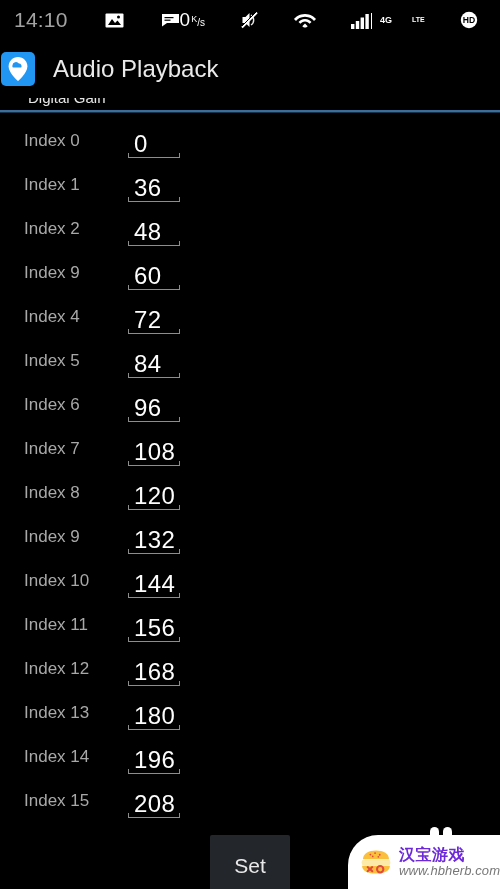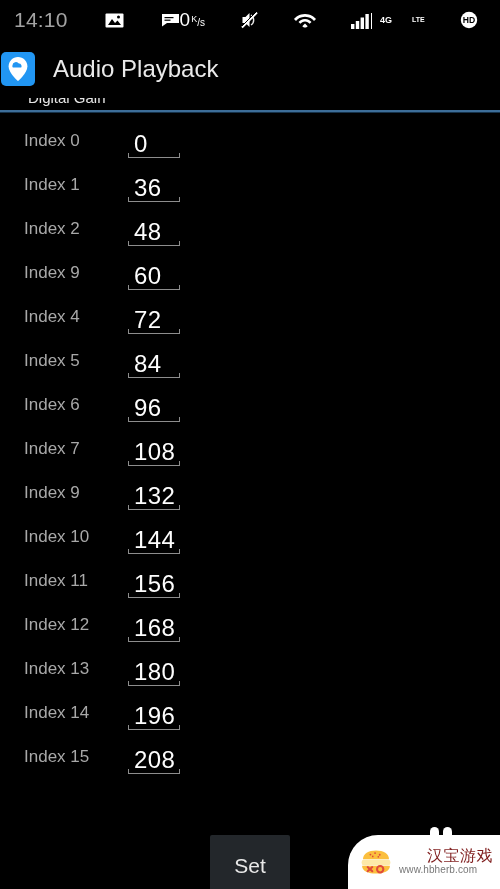--- a/index.html
+++ b/index.html
@@ -106,22 +106,22 @@
   .watermark{
     position:absolute; right:0; bottom:0;
     width:152px; height:54px;
     background:#fff;
     border-top-left-radius:30px;
     display:flex; align-items:center;
     padding-left:12px; gap:7px;
   }
   .wm-logo{ width:32px; height:26px; flex:0 0 auto; }
   .wm-txt{ display:flex; flex-direction:column; line-height:1.05; }
-  .wm-cn{ font-size:16px; font-weight:normal; color:#7f1d1d; letter-spacing:.5px;margin-left:28px;}
-  .wm-url{ font-size:10px; color:#777; letter-spacing:.1px; }
+  .wm-cn{ font-size:16px; font-weight:bold; color:#6d28d9; letter-spacing:.5px;}
+  .wm-url{ font-size:13px; color:#777; letter-spacing:.1px;font-style:italic; }
   .wm-ears{
     position:absolute; right:48px; top:-8px;
     display:flex; gap:4px;
   }
   .wm-ears span{
     width:9px; height:13px; background:#fff;
     border-radius:5px 5px 0 0; display:block;
   }
 </style>
 </head>
@@ -267,20 +267,26 @@
     <div class="row">
       <span class="row-label">Index 6</span>
       <span class="field">
         <span class="field-val">96</span>
       </span>
     </div>
     <div class="row">
       <span class="row-label">Index 7</span>
       <span class="field">
         <span class="field-val">108</span>
+      </span>
+    </div>
+    <div class="row">
+      <span class="row-label">Index 8</span>
+      <span class="field">
+        <span class="field-val">120</span>
       </span>
     </div>
     <div class="row">
       <span class="row-label">Index 9</span>
       <span class="field">
         <span class="field-val">132</span>
       </span>
     </div>
     <div class="row">
       <span class="row-label">Index 10</span>

